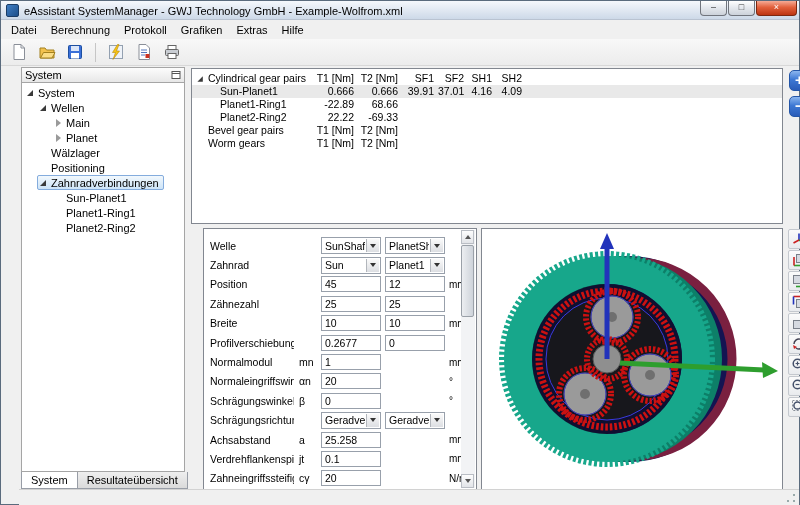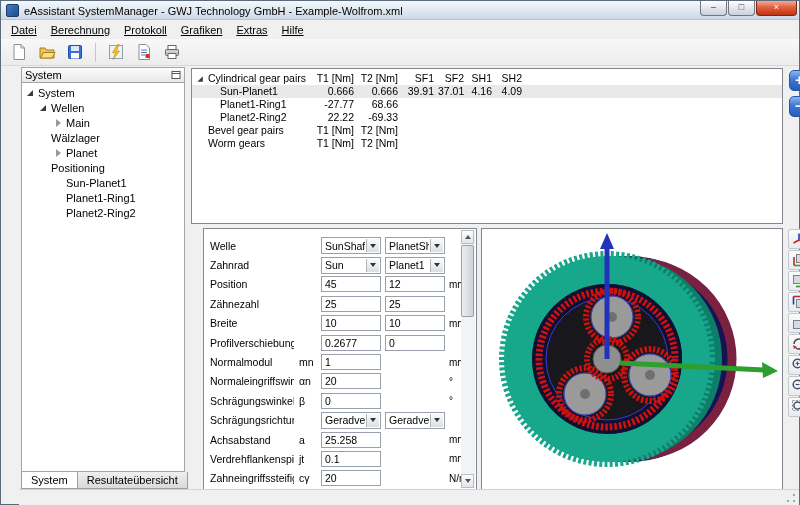--- a/index.html
+++ b/index.html
@@ -16,21 +16,21 @@
   .title-text { flex:1; white-space:nowrap; overflow:hidden; font-size:11px; }
   .win-buttons { display:flex; align-self:flex-start; margin-top:-1px; }
   .win-btn { width:27px; height:15px; margin-left:1px; border:1px solid #70747c; border-top:0;
     border-radius:0 0 4px 4px; background:linear-gradient(#ffffff,#e8ebf0 40%,#ccd2da);
     font-size:9px; line-height:13px; text-align:center; color:#333; }
   .win-btn.close { width:41px; color:#fff; border-color:#7c2810;
     background:linear-gradient(#f6ab96,#e2603c 45%,#bc3512); }
 
   
   .menubar { flex:0 0 19px; display:flex; align-items:center; background:#f0f0f0; padding-left:3px; }
-  .menu-item { padding:2px 7px; cursor:default;text-decoration:underline; }
+  .menu-item { padding:2px 7px; cursor:default; }
   .toolbar { flex:0 0 27px; display:flex; align-items:center; gap:2px; padding-left:5px;
     background:linear-gradient(#f8f8f8,#ececec); border-bottom:1px solid #d8d8d8; }
   .tool-btn { width:26px; height:24px; display:flex; align-items:center; justify-content:center; border-radius:2px; }
   .tool-sep { width:1px; height:19px; background:#c6c6c6; margin:0 5px; }
 
   
   .content { position:relative; flex:1; background:#f0f0f0;margin-left:18px; }
 
   
   .dock-header { position:absolute; left:2px; top:1px; width:164px; height:16px;
@@ -212,36 +212,42 @@
             <span class="exp expanded"></span>
             <span>Wellen</span>
           </div>
       </div>
       <div class="tree-row ind2">
         <div class="node">
             <span class="exp collapsed"></span>
             <span>Main</span>
           </div>
       </div>
+      <div class="tree-row ind2">
+        <div class="node">
+            <span class="exp collapsed"></span>
+            <span>Planet</span>
+          </div>
+      </div>
       <div class="tree-row ind1">
         <div class="node">
             <span class="exp leaf"></span>
             <span>Wälzlager</span>
           </div>
       </div>
-      <div class="tree-row ind2">
-        <div class="node">
-            <span class="exp collapsed"></span>
-            <span>Planet</span>
-          </div>
-      </div>
       <div class="tree-row ind1">
         <div class="node">
             <span class="exp leaf"></span>
             <span>Positioning</span>
+          </div>
+      </div>
+      <div class="tree-row ind1 selected-row">
+        <div class="node">
+            <span class="exp expanded"></span>
+            <span>Zahnradverbindungen</span>
           </div>
       </div>
       <div class="tree-row ind2">
         <div class="node">
             <span class="exp leaf"></span>
             <span>Sun-Planet1</span>
           </div>
       </div>
       <div class="tree-row ind2">
         <div class="node">
@@ -281,21 +287,21 @@
         <span class="t-cell">0.666</span>
         <span class="t-cell">0.666</span>
         <span class="t-cell">39.91</span>
         <span class="t-cell">37.01</span>
         <span class="t-cell">4.16</span>
         <span class="t-cell">4.09</span>
         <span></span>
       </div>
       <div class="t-row">
         <span class="t-name child">Planet1-Ring1</span>
-        <span class="t-cell">-27.77</span>
+        <span class="t-cell">-22.89</span>
         <span class="t-cell">68.66</span>
         <span class="t-cell"></span>
           <span class="t-cell"></span>
           <span class="t-cell"></span>
           <span class="t-cell"></span>
           <span></span>
       </div>
       <div class="t-row">
         <span class="t-name child">Planet2-Ring2</span>
         <span class="t-cell">22.22</span>

